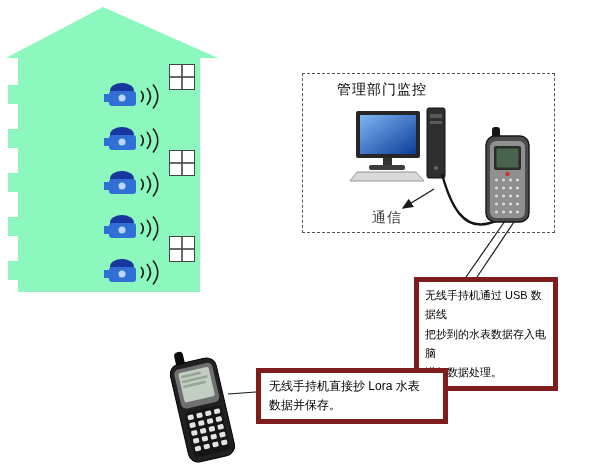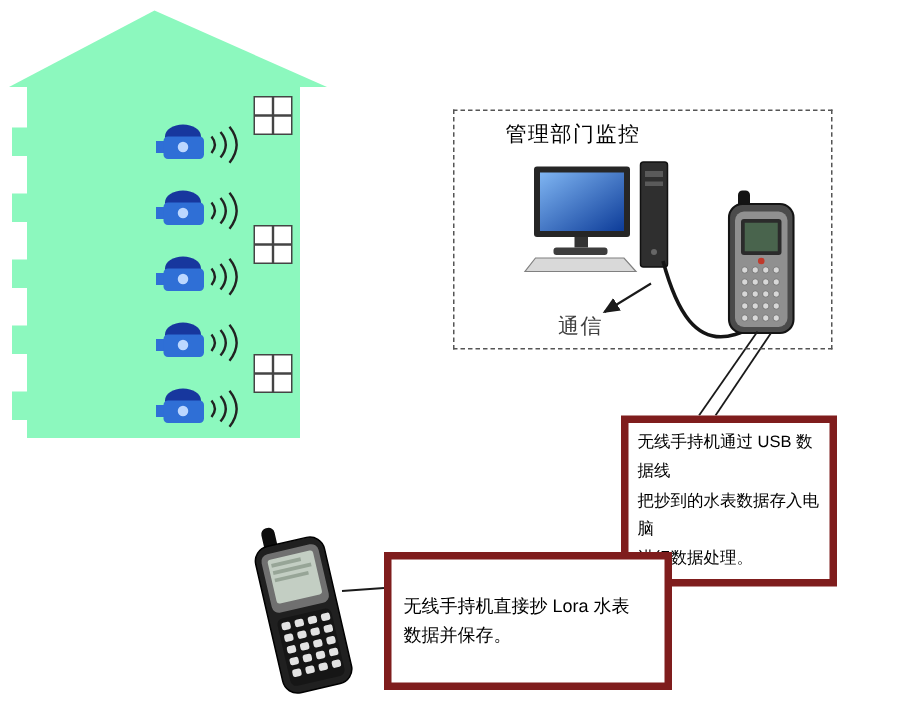--- a/index.html
+++ b/index.html
@@ -6,21 +6,21 @@
   html,body { background:#ffffff; }
   body { font-family:"Liberation Sans", sans-serif; }
   #canvas { position:relative; width:592px; height:473px; background:#fff; overflow:hidden;text-decoration:underline; }
   svg.layer { position:absolute; left:0; top:0; }
   .abs { position:absolute; }
   #monitor-frame { left:302px; top:73px; width:253px; height:160px; border:1px dashed #555; background:transparent; }
   #monitor-title { left:337px; top:81px; font-size:14px; color:#000; letter-spacing:1px; }
   #comm-label { left:372px; top:209px; font-size:14px; color:#404040; letter-spacing:1px; }
   .note-box { position:absolute; background:#fff; border:5px solid #7f1d1d; color:#000; white-space:pre-line; }
   #usb-note { left:414px; top:277px; width:144px; font-size:11px; line-height:1.75; padding:4px 6px; }
-  #lora-note { left:256px; top:368px; width:192px; font-size:12px; line-height:1.6; padding:22px 8px; }
+  #lora-note { left:256px; top:368px; width:192px; font-size:12px; line-height:1.6; padding:4px 8px; }
 </style>
 </head>
 <body>
 
 <div id="canvas">
 
   <svg class="layer" width="600" height="473" viewBox="0 0 600 473">
     <defs>
       <linearGradient id="scr" x1="0" y1="0" x2="1" y2="1">
         <stop offset="0" stop-color="#7FB5F2"></stop>

